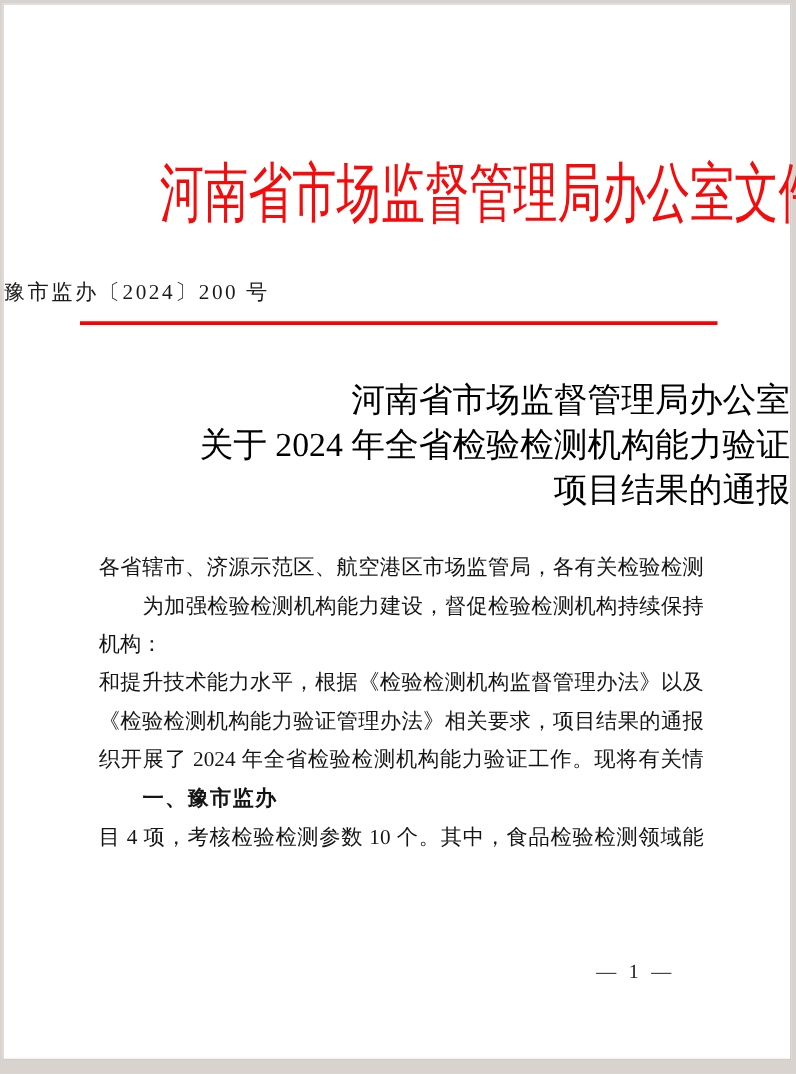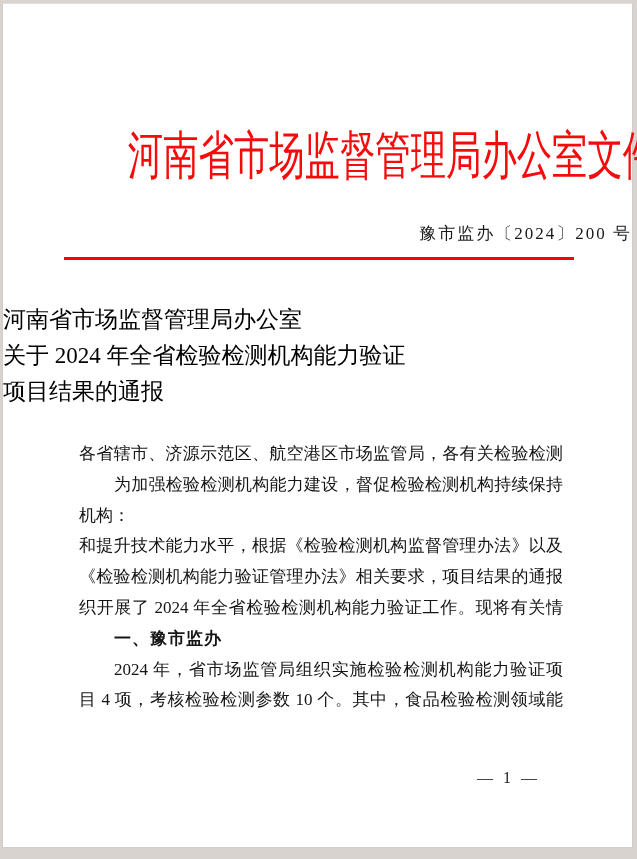--- a/index.html
+++ b/index.html
@@ -35,38 +35,38 @@
   }
   .masthead .squeeze {
     display: inline-block;
     transform: scaleX(0.68);
     transform-origin: 50% 50%;
   }
   .doc-number {
     position: absolute;
     top: 218px; left: 0;
     width: 100%;
-    text-align: right;
+    text-align: left;
     font-size: 17px;
     line-height: 24px;
     letter-spacing: 2px;
     color: #1a1a1a;
   }
   .red-divider {
     position: absolute;
     top: 253px; left: 61px;
     width: 510px; height: 3px;
     background: #fe0000;
   }
   .doc-title {
     position: absolute;
     top: 298px; left: 0;
     width: 100%;
-    text-align: left;
-    font-size: 23px;
+    text-align: right;
+    font-size: 27px;
     line-height: 36px;
     color: #000000;
   }
   .body-text {
     position: absolute;
     top: 435px; left: 76px;
     width: 484px;
     font-size: 17px;
     line-height: 30.8px;
     color: #151515;
@@ -118,20 +118,19 @@
       <div class="bline jline">各省辖市、济源示范区、航空港区市场监管局，各有关检验检测</div>
       <div class="bline jline indent">为加强检验检测机构能力建设，督促检验检测机构持续保持</div>
 
       <div class="bline">机构：</div>
       <div class="bline jline">和提升技术能力水平，根据《检验检测机构监督管理办法》以及</div>
       <div class="bline jline">《检验检测机构能力验证管理办法》相关要求，项目结果的通报</div>
       <div class="bline jline">织开展了 2024 年全省检验检测机构能力验证工作。现将有关情</div>
 
       <div class="bline heading indent">一、豫市监办</div>
 
-      <div class="bline jline indent">2024 年，省市场监管局组织实施检验检测机构能力验证项</div>
       <div class="bline jline">目 4 项，考核检验检测参数 10 个。其中，食品检验检测领域能</div>
     </div>
 
     <div class="page-number">— 1 —</div>
 
   </div>
 </div>
 
 </body></html>

